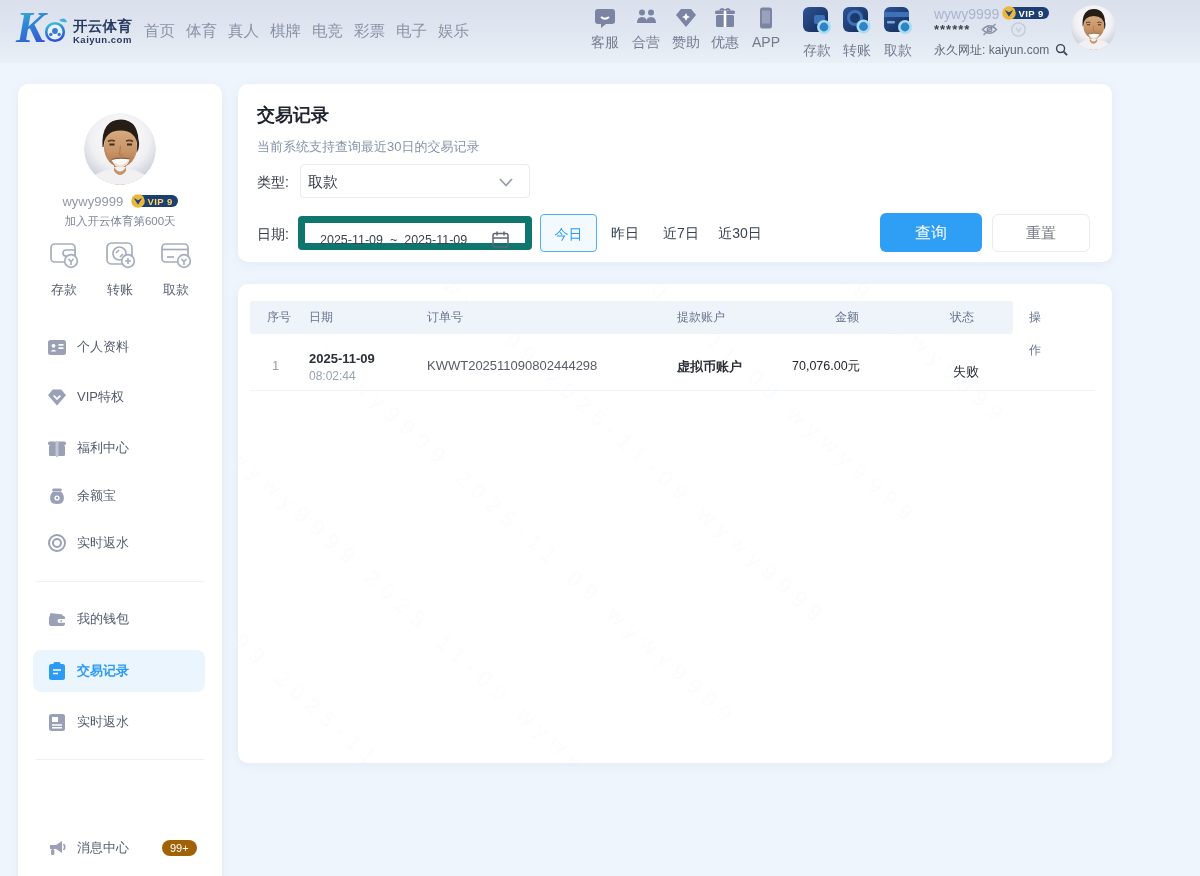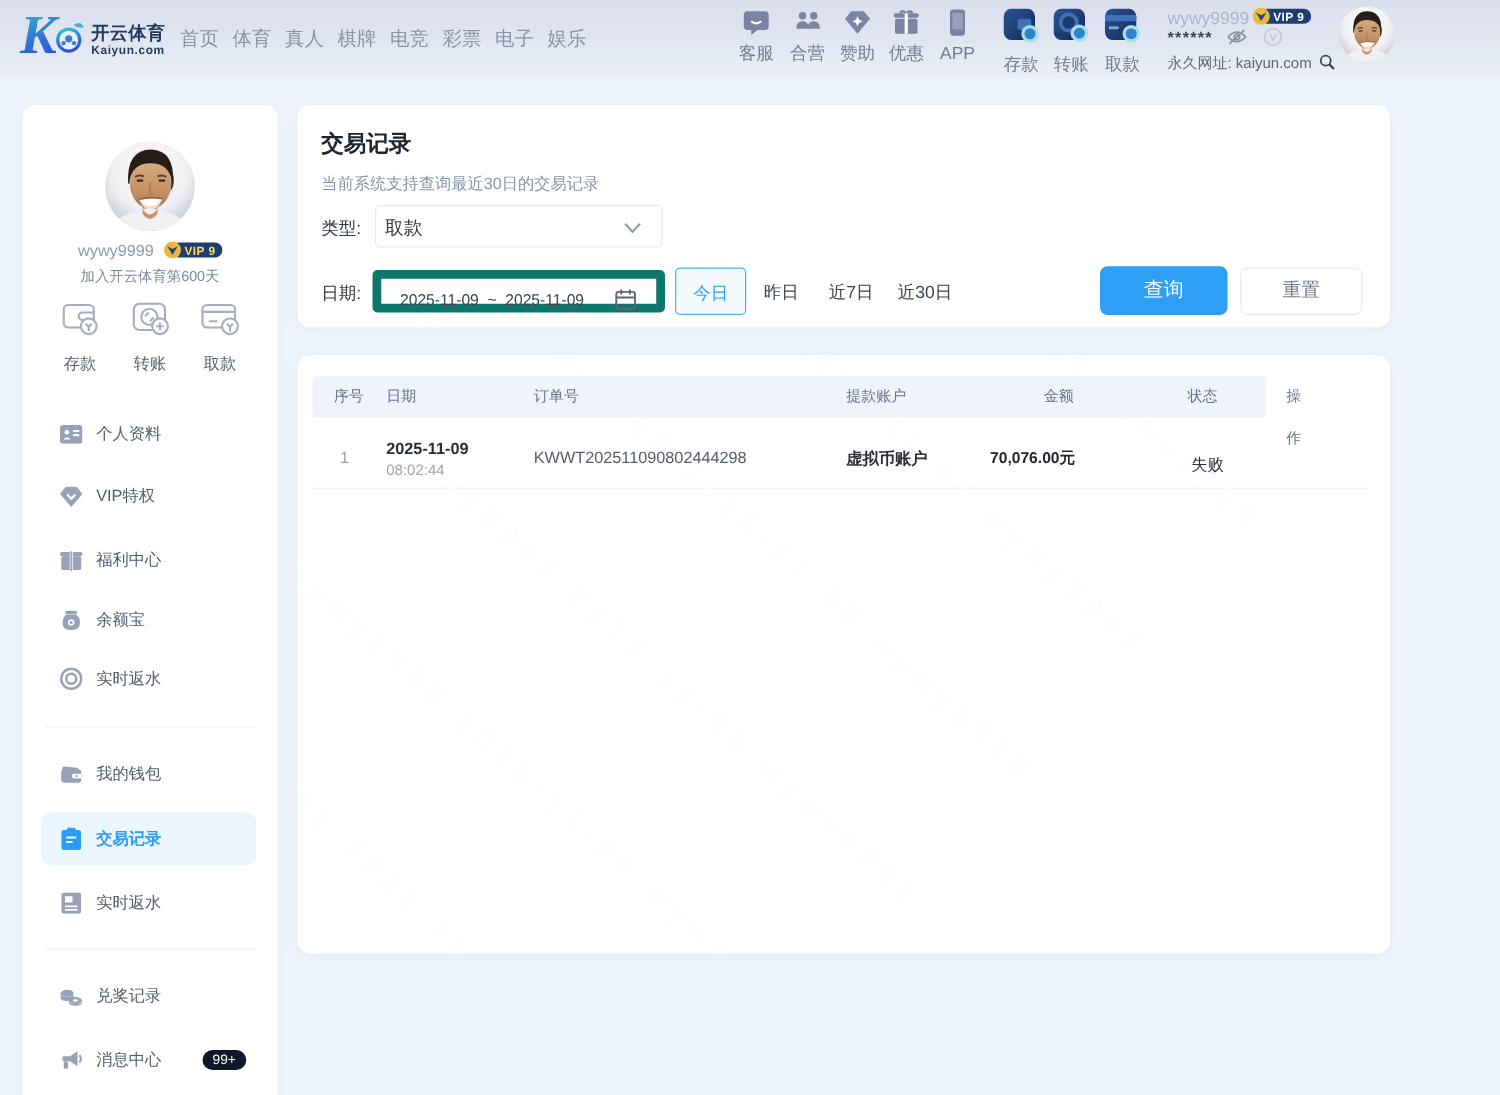--- a/index.html
+++ b/index.html
@@ -371,43 +371,31 @@
       <div class="mic">
         <svg width="16" height="17" viewBox="0 0 16 17">
           <rect x="0" y="0" width="16" height="17" rx="2.5" fill="#9aa1b6"></rect>
           <rect x="3" y="3" width="6" height="5" fill="#fff"></rect>
           <path d="M3 11 l10 0 M3 13.8 l10 0" stroke="#fff" stroke-width="1.4"></path>
         </svg>
       </div>
       <div class="mlb">实时返水</div>
     </div>
   <div class="sdiv" style="top:675px"></div>
-  <div class="mitem" style="top:692px">
-      <div class="mic">
-        <svg width="19" height="15" viewBox="0 0 19 15">
-          <ellipse cx="6" cy="4.5" rx="5.5" ry="3" fill="#9aa1b6"></ellipse>
-          <path d="M0.5 4.5 L0.5 8 Q0.5 11 6 11 Q11.5 11 11.5 8 L11.5 4.5 Q11.5 7.5 6 7.5 Q0.5 7.5 0.5 4.5 Z" fill="#9aa1b6"></path>
-          <ellipse cx="13" cy="10.5" rx="5.5" ry="3" fill="#9aa1b6"></ellipse>
-          <path d="M7.5 10.5 L7.5 12 Q7.5 15 13 15 Q18.5 15 18.5 12 L18.5 10.5 Q18.5 13.5 13 13.5 Q7.5 13.5 7.5 10.5 Z" fill="#9aa1b6"></path>
-          <ellipse cx="13" cy="10.5" rx="2.2" ry="1.1" fill="#fff"></ellipse>
-        </svg>
-      </div>
-      <div class="mlb">兑奖记录</div>
-    </div>
   <div class="mitem" style="top:743px">
       <div class="mic">
         <svg width="18" height="16" viewBox="0 0 18 16">
           <path d="M2 5 L8 5 L14 1 L14 13 L8 9 L2 9 Z" fill="#9aa1b6"></path>
           <rect x="3" y="9" width="3.4" height="6" rx="1.5" fill="#9aa1b6"></rect>
           <path d="M15.5 4 q2.5 3 0 6" stroke="#9aa1b6" stroke-width="1.6" fill="none"></path>
         </svg>
       </div>
       <div class="mlb">消息中心</div>
     </div>
-  <div style="position:absolute; left:144px; top:756px; background:#0f172a; color:#fff; font-size:11px; border-radius:9px; padding:2px 8px;">99+</div>
+  <div style="position:absolute; left:144px; top:756px; background:#a16207; color:#fff; font-size:11px; border-radius:9px; padding:2px 8px;">99+</div>
 </div>
 
 <div class="card1">
   <div class="c1title">交易记录</div>
   <div class="c1sub">当前系统支持查询最近30日的交易记录</div>
   <div class="flabel" style="left:19px; top:90px;">类型<span style="letter-spacing:2px">:</span></div>
   <div class="selbox">
       <span class="tx">取款</span>
     <svg width="14" height="9" viewBox="0 0 14 9" style="position:absolute; right:16px; top:13px;">
         <path d="M1 1 L7 7.5 L13 1" fill="none" stroke="#9aa0ab" stroke-width="1.8"></path>
@@ -447,16 +435,16 @@
     <div class="th" style="left:542px;margin-left:43px;">金额</div>
     <div class="th" style="left:700px;">状态</div>
     <div class="th" style="left:779px;">操作</div>
   </div>
   <div class="trow">
     <div class="td" style="left:22px; top:24px; color:#98a0ac;">1</div>
     <div class="td" style="left:59px; top:17px; font-weight:bold;">2025-11-09</div>
     <div class="td" style="left:59px; top:35px; font-size:12px; color:#9aa3b0; font-weight:normal;">08:02:44</div>
     <div class="td" style="left:177px; top:24px; font-size:13px; color:#565d68;">KWWT202511090802444298</div>
     <div class="td" style="left:427px; top:24px; font-weight:bold;">虚拟币账户</div>
-    <div class="td" style="left:542px; top:24px; font-weight:bold; color:#23272e; font-size:12.5px;">70,076.00元</div>
+    <div class="td" style="left:542px; top:24px; font-weight:normal; color:#23272e; font-size:12.5px;">70,076.00元</div>
     <div class="td" style="left:703px; top:29px;">失败</div>
   </div>
 </div>
 
 </body></html>

